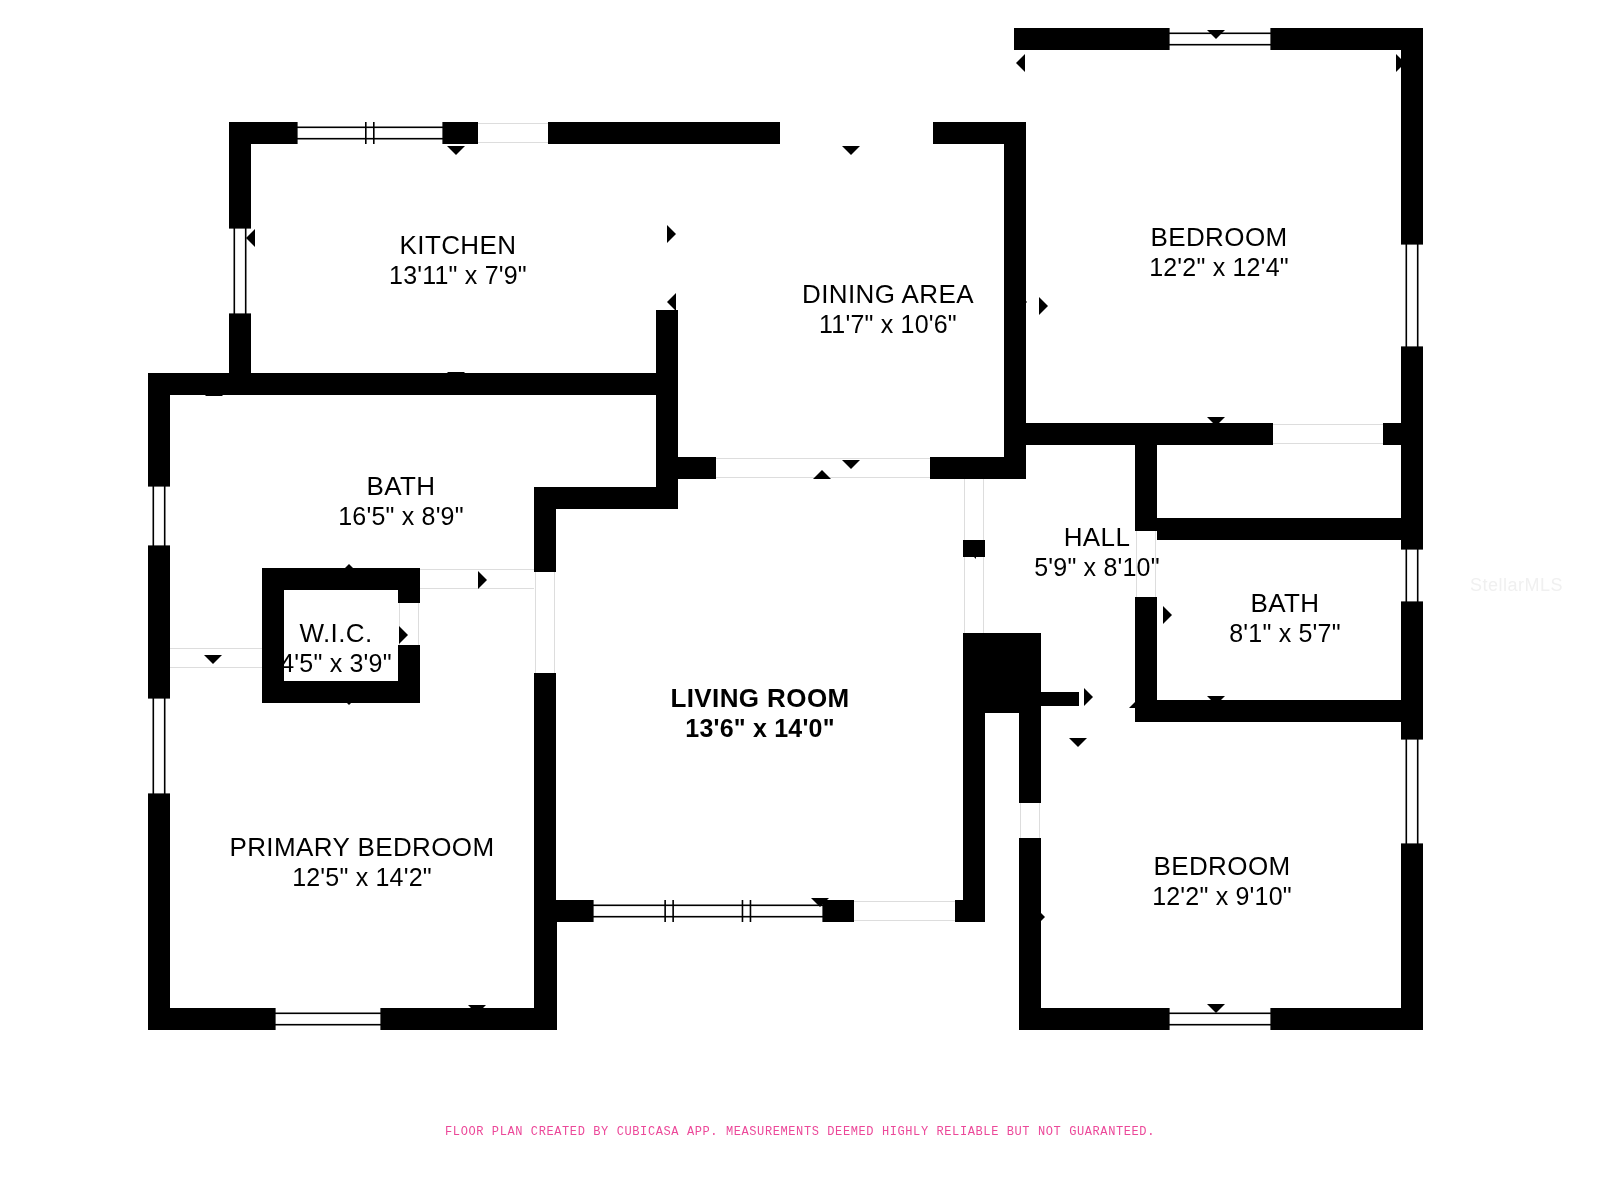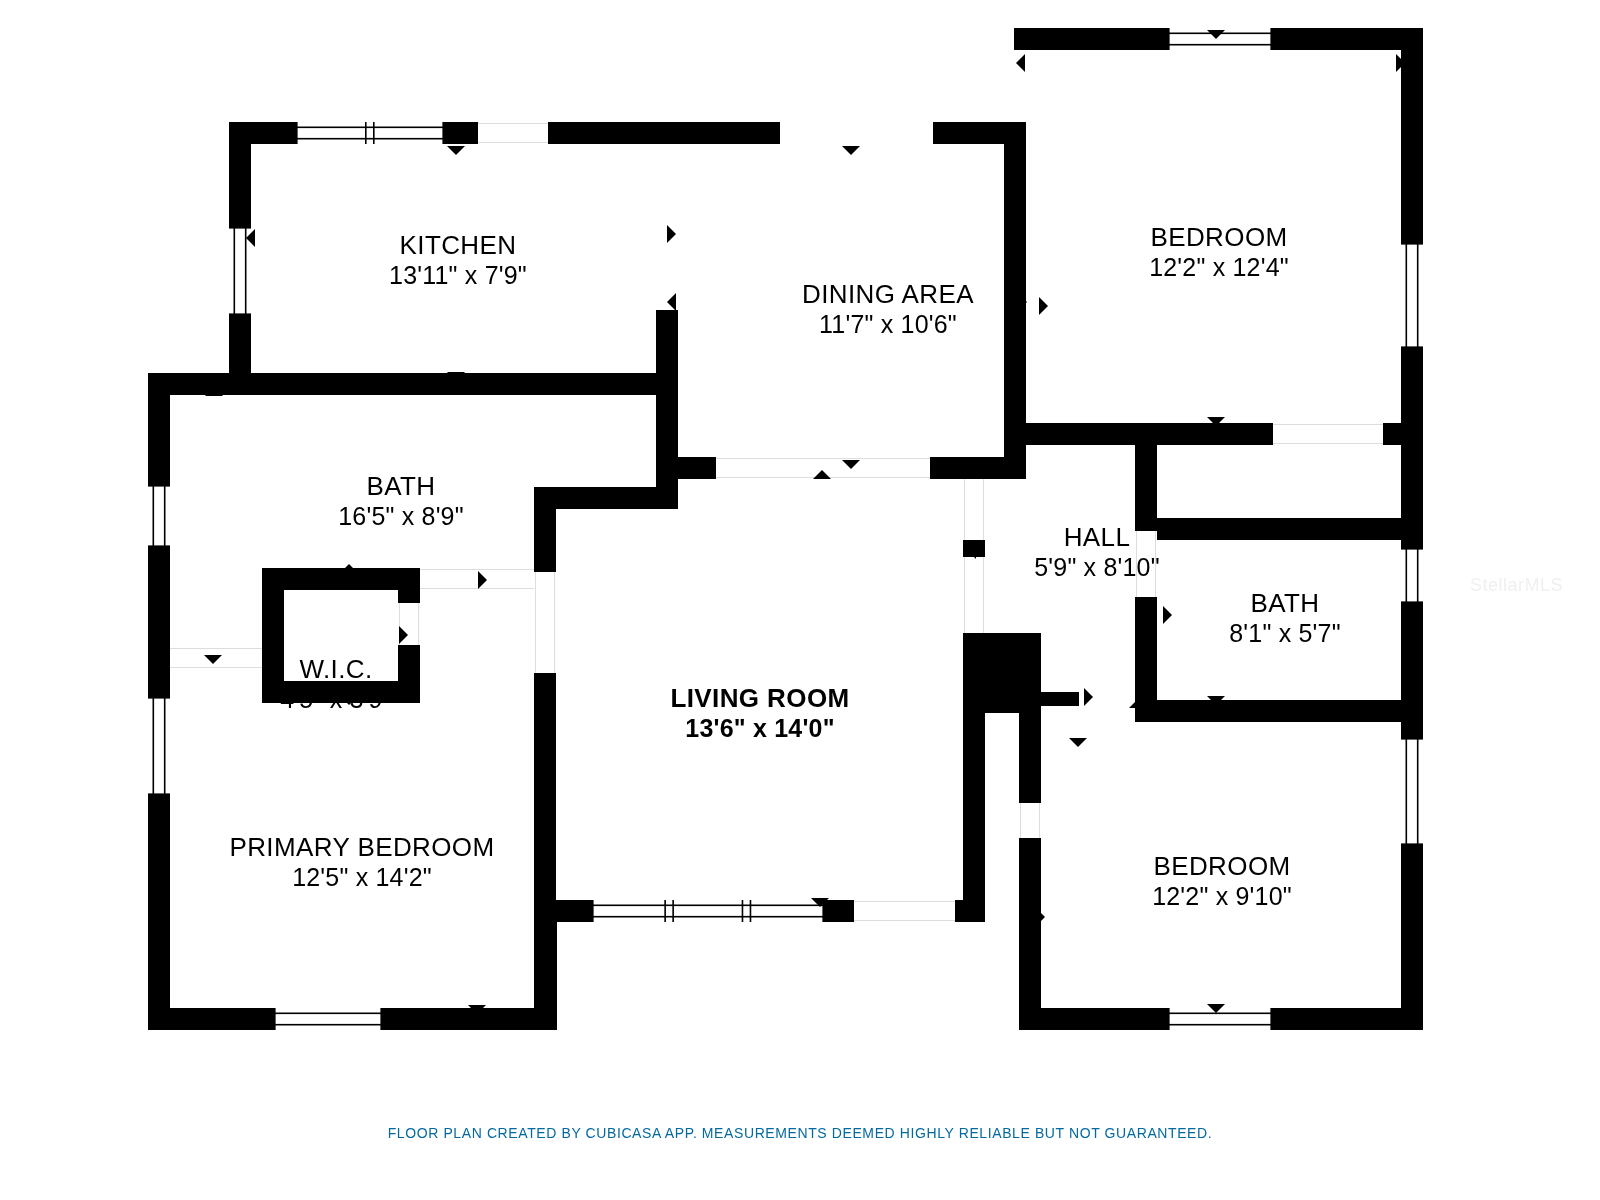--- a/index.html
+++ b/index.html
@@ -47,24 +47,24 @@
     display: block;
     font-size: 25px;
     letter-spacing: 0.2px;
   }
   #footer-note {
     position: absolute;
     left: 0;
     right: 0;
     top: 1125px;
     text-align: center;
-    font-family: Liberation Sans, sans-serif;
-    font-size: 14px;
+    font-family: Liberation Mono, monospace;
+    font-size: 12px;
     letter-spacing: 0.6px;
-    color: #0369a1;
+    color: #ec4899;
   }
   #watermark {
     position: absolute;
     left: 1470px;
     top: 575px;
     font-family: "Liberation Sans", sans-serif;
     font-size: 18px;
     letter-spacing: 0.5px;
     color: #f0f0f0;
     white-space: nowrap;
@@ -337,21 +337,21 @@
         <span class="rl-dims">16'5" x 8'9"</span>
       </div>
       <div class="room-label" style="left: 1068px; top: 552px; margin-left: 29px;">
         <span class="rl-name">HALL</span>
         <span class="rl-dims">5'9" x 8'10"</span>
       </div>
       <div class="room-label" style="left: 1285px; top: 618px;">
         <span class="rl-name">BATH</span>
         <span class="rl-dims">8'1" x 5'7"</span>
       </div>
-      <div class="room-label" style="left: 336px; top: 648px; margin-top: 36px;">
+      <div class="room-label" style="left: 336px; top: 648px;">
         <span class="rl-name">W.I.C.</span>
         <span class="rl-dims">4'5" x 3'9"</span>
       </div>
       <div class="room-label" style="left: 760px; top: 713px; font-weight: bold;">
         <span class="rl-name">LIVING ROOM</span>
         <span class="rl-dims">13'6" x 14'0"</span>
       </div>
       <div class="room-label" style="left: 362px; top: 846px; margin-top: 16px;">
         <span class="rl-name">PRIMARY BEDROOM</span>
         <span class="rl-dims">12'5" x 14'2"</span>

